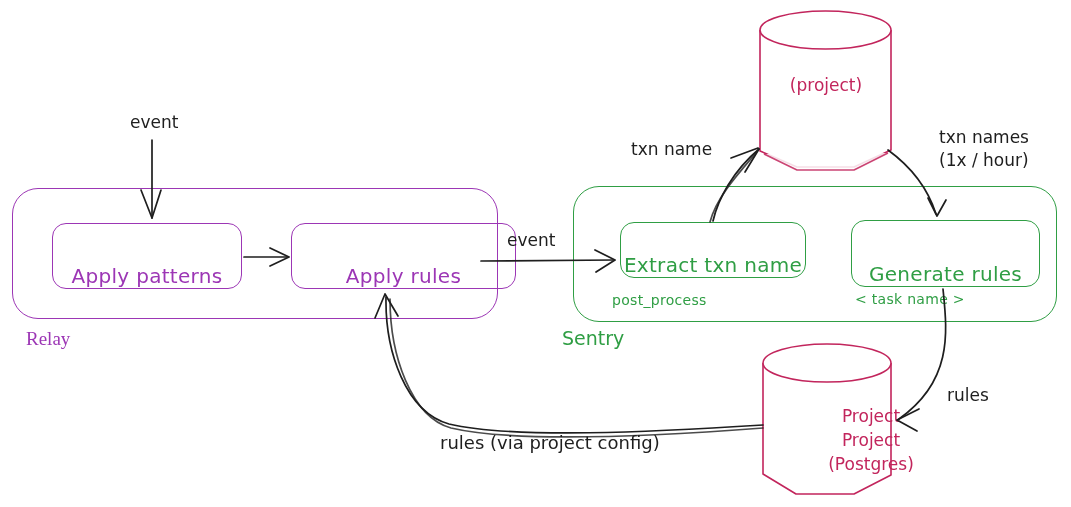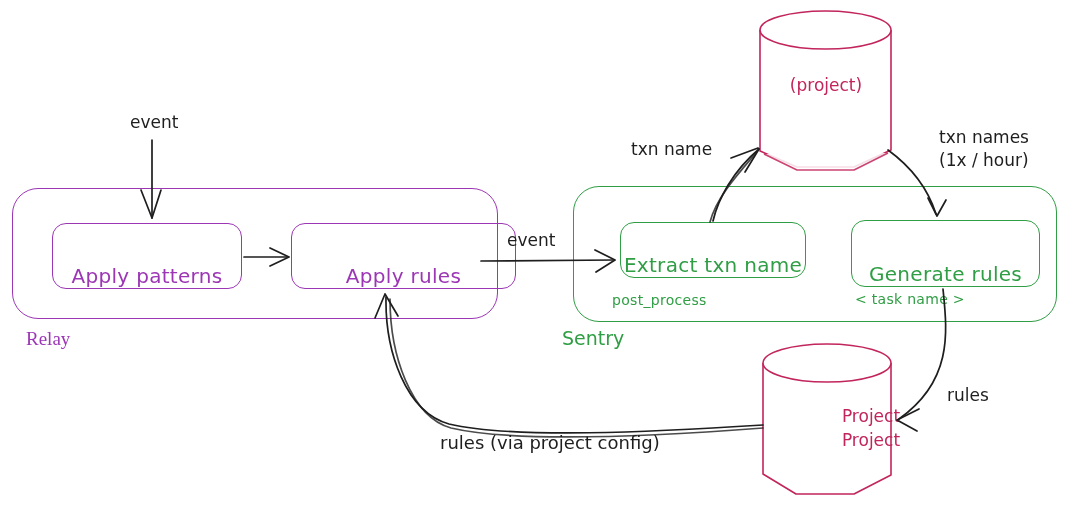--- a/index.html
+++ b/index.html
@@ -90,20 +90,21 @@
   <div class="lbl lbl-caption" style="left:855px; top:291px; color:var(--c-green,#2f9e44);">&lt; task name &gt;</div>
   <div class="lbl lbl-title" style="left:562px; top:327px; color:var(--c-green,#2f9e44);">Sentry</div>
 
   <div class="lbl lbl-crimson" style="left:756px; top:74px; width:140px; line-height:22px;">
     <div>(project)</div>
   </div>
 
   <div class="lbl lbl-crimson" style="left:762px; top:404px; width:130px; line-height:24px;margin-left:44px;">
     <div>Project</div>
     <div>Project</div>
+    <div>(Postgres)</div>
   </div>
 
   <div class="lbl lbl-edge" style="left:130px; top:112px;">event</div>
   <div class="lbl lbl-edge" style="left:507px; top:230px;">event</div>
   <div class="lbl lbl-edge" style="left:631px; top:139px;">txn name</div>
   <div class="lbl lbl-edge" style="left:939px; top:126px; line-height:23px;">
     <div>txn names</div>
     <div>(1x / hour)</div>
   </div>
   <div class="lbl lbl-edge" style="left:947px; top:385px;">rules</div>

